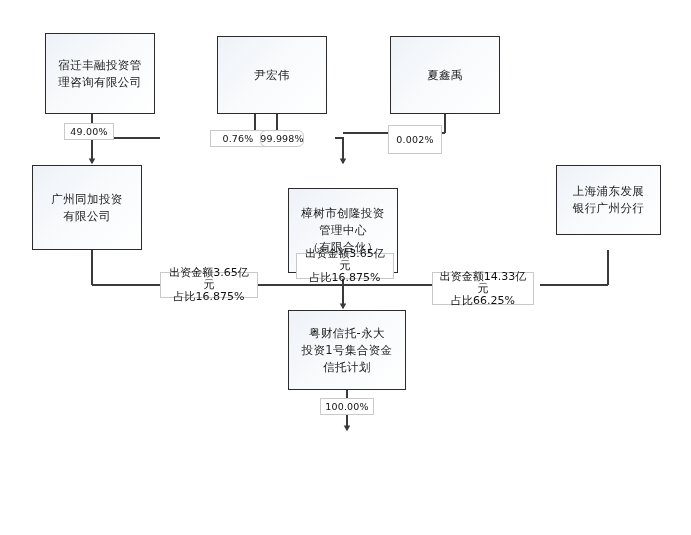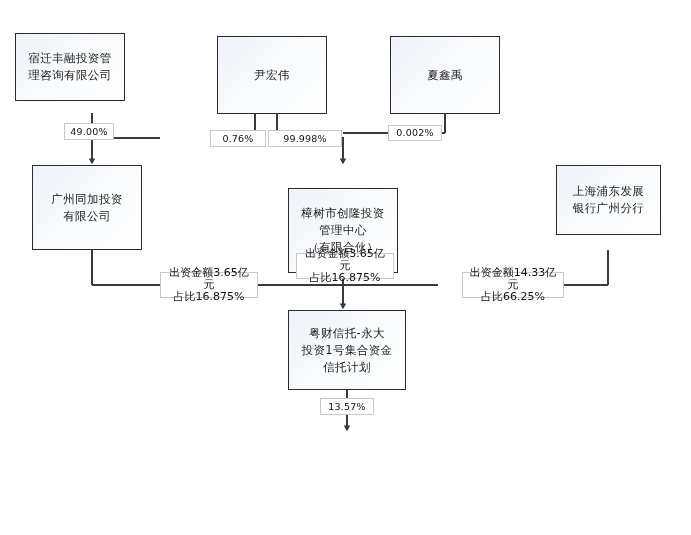--- a/index.html
+++ b/index.html
@@ -105,21 +105,21 @@
       <path d="M 608,250 L 608,285"></path>
       <path d="M 608,285 L 540,285"></path>
       <path d="M 438,285 L 343,285"></path>
 
       <path d="M 347,390 L 347,398"></path>
       <path d="M 347,415 L 347,430" marker-end="url(#arrow)"></path>
 
     </g>
   </svg>
 
-  <div class="node" style="left:15px;top:33px;width:110px;height:68px;">宿迁丰融投资管
+  <div class="node" style="left:45px;top:33px;width:110px;height:81px;">宿迁丰融投资管
 理咨询有限公司</div>
 
   <div class="node" style="left:217px;top:36px;width:110px;height:78px;">尹宏伟</div>
 
   <div class="node" style="left:390px;top:36px;width:110px;height:78px;">夏鑫禹</div>
 
   <div class="node" style="left:32px;top:165px;width:110px;height:85px;">广州同加投资
 有限公司</div>
 
   <div class="node" style="left:288px;top:165px;width:110px;height:85px;margin-top:23px;">樟树市创隆投资
@@ -131,28 +131,28 @@
 
   <div class="node" style="left:288px;top:310px;width:118px;height:80px;">粤财信托-永大
 投资1号集合资金
 信托计划</div>
 
 
   <div class="edge-label pct" style="left:64px;top:123px;width:50px;height:17px;">49.00%</div>
 
   <div class="edge-label pct" style="left:210px;top:130px;width:56px;height:17px;">0.76%</div>
 
-  <div class="edge-label pct" style="left:268px;top:130px;width:74px;height:17px;">99.998%</div>
+  <div class="edge-label pct" style="left:260px;top:130px;width:44px;height:17px;border-radius:6px;">99.998%</div>
 
-  <div class="edge-label pct" style="left:388px;top:125px;width:54px;height:16px;">0.002%</div>
+  <div class="edge-label pct" style="left:388px;top:125px;width:54px;height:29px;">0.002%</div>
 
   <div class="edge-label amt" style="left:160px;top:272px;width:98px;height:26px;">出资金额3.65亿元
 占比16.875%</div>
 
   <div class="edge-label amt" style="left:296px;top:253px;width:98px;height:26px;">出资金额3.65亿元
 占比16.875%</div>
 
-  <div class="edge-label amt" style="left:462px;top:272px;width:102px;height:26px;">出资金额14.33亿元
+  <div class="edge-label amt" style="left:432px;top:272px;width:102px;height:33px;">出资金额14.33亿元
 占比66.25%</div>
 
-  <div class="edge-label pct" style="left:320px;top:398px;width:54px;height:17px;">13.57%</div>
+  <div class="edge-label pct" style="left:320px;top:398px;width:54px;height:17px;">100.00%</div>
 
 </div>
 
 </body></html>

